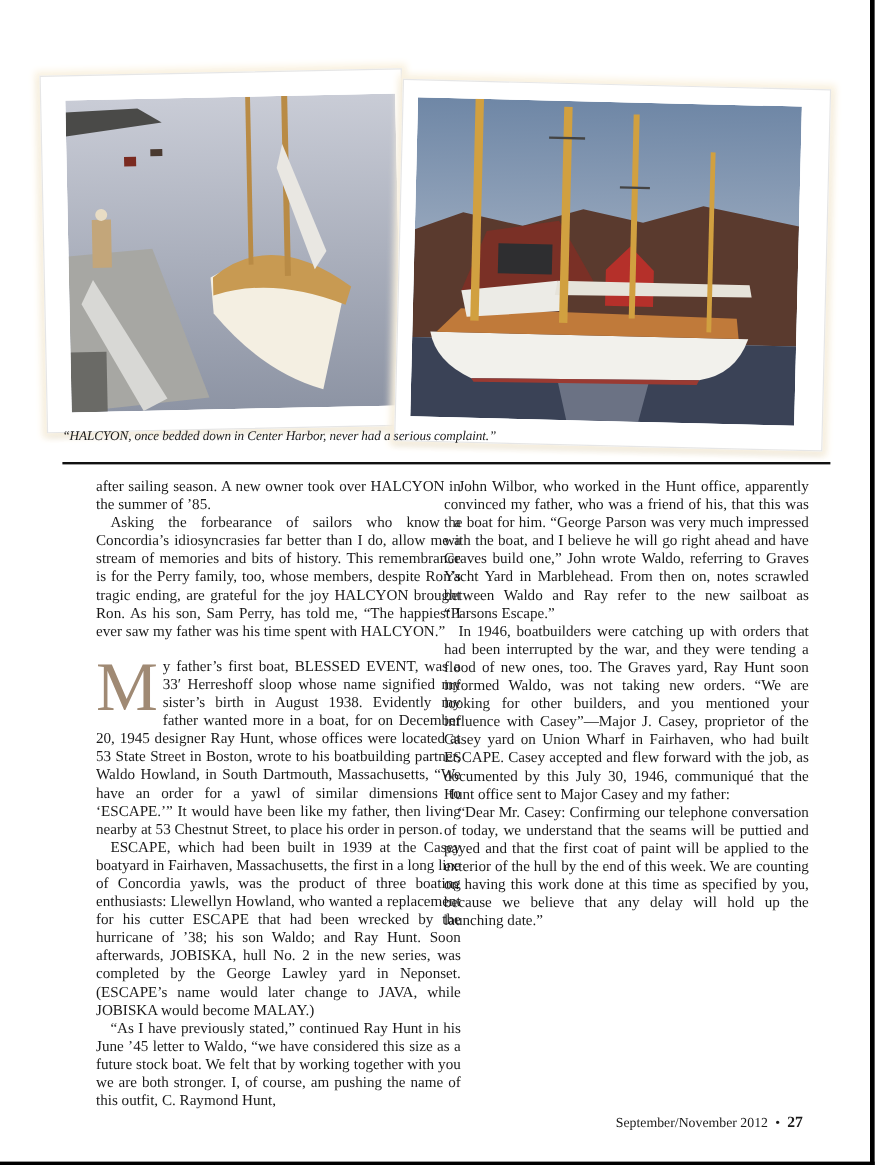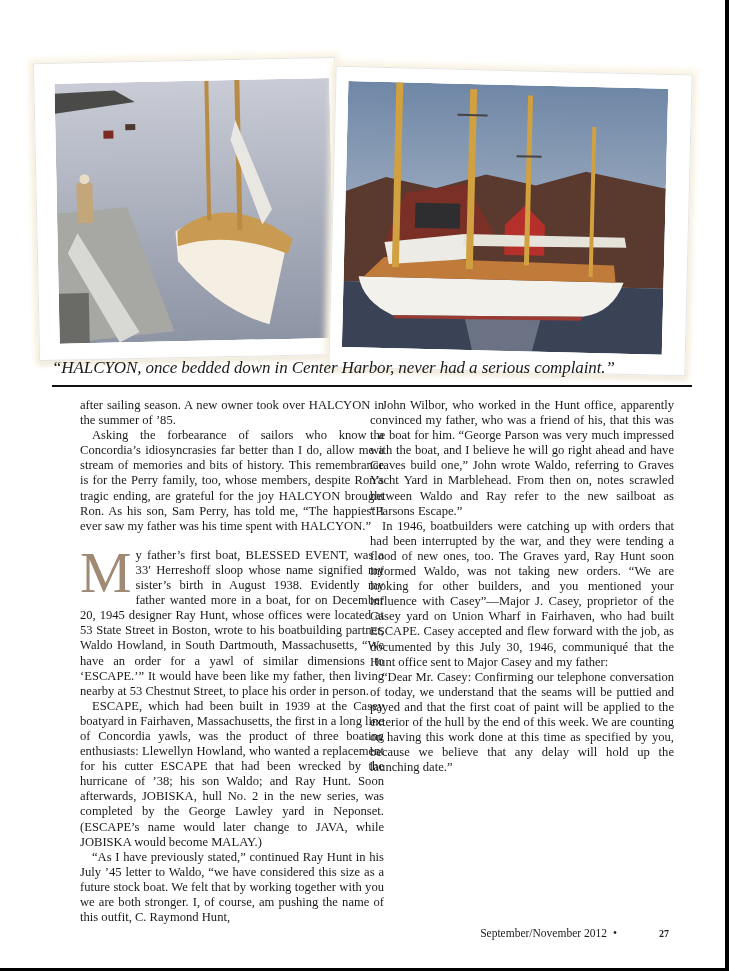--- a/index.html
+++ b/index.html
@@ -21,21 +21,21 @@
     .photo-left { left: 36px; top: 60px; width: 300px; height: 296px; transform: rotate(-1.2deg); }
     .photo-right { left: 332px; top: 70px; width: 355px; height: 300px; transform: rotate(1.4deg); }
     .photo-img { position: absolute; overflow: hidden; }
     .photo-left .photo-img { left: 20px; top: 20px; width: 275px; height: 260px; }
     .photo-right .photo-img { left: 12px; top: 14px; width: 320px; height: 266px; }
     .photo-img svg { display: block; width: 100%; height: 100%; }
 
     
     .caption {
       position: absolute; left: 52px; top: 358px; width: 640px;
-      font-style: italic; font-size: 17px; letter-spacing: -0.1px;
+      font-style: italic; font-size: 11px; letter-spacing: -0.1px;
     }
     .caption-rule { position: absolute; left: 52px; top: 385px; width: 640px; height: 1.5px; background: #111; }
 
     
     .col {
       position: absolute; top: 398px;
       font-size: 12.6px; line-height: 15.1px; text-align: justify;
       hyphens: manual;
     }
     .col-left { left: 52px; width: 304px; margin-left: 28px; }
@@ -45,21 +45,21 @@
     .col p.spacer-before { margin-top: 14px; }
     .dropcap {
       float: left; font-size: 58px; line-height: 44px; margin: 3px 4px 0 0;
       color: #a08a74; font-family: "Liberation Serif", serif;
     }
 
     .footer {
       position: absolute; right: 60px; top: 927px; font-size: 11.5px;
     }
     .footer .bullet { margin: 0 6px; }
-    .footer .page-num { font-weight: bold; font-size: 10px; margin-left: 36px; }
+    .footer .page-num { font-weight: bold; font-size: 13px; }
   </style>
 </head>
 <body>
 
 <div class="photo-frame photo-left">
   <div class="photo-img" title="Sailboat HALCYON moored beside a dock with a man standing on the pier">
     <svg viewBox="0 0 275 260" preserveAspectRatio="none">
       <defs>
         <linearGradient id="skyL" x1="0" y1="0" x2="0" y2="1">
           <stop offset="0" stop-color="#c9ccd6"></stop>
@@ -125,21 +125,21 @@
 <div class="caption">“HALCYON, once bedded down in Center Harbor, never had a serious complaint.”</div>
 <div class="caption-rule"></div>
 
 <div class="col col-left">
   <p class="noindent">after sailing season. A new owner took over HALCYON in the summer of ’85.</p>
   <p>Asking the forbearance of sailors who know a Concordia’s idiosyncrasies far better than I do, allow me a stream of memories and bits of history. This remembrance is for the Perry family, too, whose members, despite Ron’s tragic ending, are grateful for the joy HALCYON brought Ron. As his son, Sam Perry, has told me, “The happiest I ever saw my father was his time spent with HALCYON.”</p>
   <p class="noindent spacer-before">
     <span class="dropcap">M</span><span>y father’s first boat, BLESSED EVENT, was a 33′ Herreshoff sloop whose name signified my sister’s birth in August 1938. Evidently my father wanted more in a boat, for on December 20, 1945 designer Ray Hunt, whose offices were located at 53 State Street in Boston, wrote to his boatbuilding partner, Waldo Howland, in South Dartmouth, Massachusetts, “We have an order for a yawl of similar dimensions to ‘ESCAPE.’” It would have been like my father, then living nearby at 53 Chestnut Street, to place his order in person.</span>
   </p>
   <p>ESCAPE, which had been built in 1939 at the Casey boatyard in Fairhaven, Massachusetts, the first in a long line of Concordia yawls, was the product of three boating enthusiasts: Llewellyn Howland, who wanted a replacement for his cutter ESCAPE that had been wrecked by the hurricane of ’38; his son Waldo; and Ray Hunt. Soon afterwards, JOBISKA, hull No. 2 in the new series, was completed by the George Lawley yard in Neponset. (ESCAPE’s name would later change to JAVA, while JOBISKA would become MALAY.)</p>
-  <p>“As I have previously stated,” continued Ray Hunt in his July ’45 letter to Waldo, “we have considered this size as a future stock boat. We felt that by working together with you we are both stronger. I, of course, am pushing the name of this outfit, C. Raymond Hunt,</p>
+  <p>“As I have previously stated,” continued Ray Hunt in his June ’45 letter to Waldo, “we have considered this size as a future stock boat. We felt that by working together with you we are both stronger. I, of course, am pushing the name of this outfit, C. Raymond Hunt,</p>
 </div>
 
 <div class="col col-right">
   <p>John Wilbor, who worked in the Hunt office, apparently convinced my father, who was a friend of his, that this was the boat for him. “George Parson was very much impressed with the boat, and I believe he will go right ahead and have Graves build one,” John wrote Waldo, referring to Graves Yacht Yard in Marblehead. From then on, notes scrawled between Waldo and Ray refer to the new sailboat as “Parsons Escape.”</p>
   <p>In 1946, boatbuilders were catching up with orders that had been interrupted by the war, and they were tending a flood of new ones, too. The Graves yard, Ray Hunt soon informed Waldo, was not taking new orders. “We are looking for other builders, and you mentioned your influence with Casey”—Major J. Casey, proprietor of the Casey yard on Union Wharf in Fairhaven, who had built ESCAPE. Casey accepted and flew forward with the job, as documented by this July 30, 1946, communiqué that the Hunt office sent to Major Casey and my father:</p>
   <p>“Dear Mr. Casey: Confirming our telephone conversation of today, we understand that the seams will be puttied and payed and that the first coat of paint will be applied to the exterior of the hull by the end of this week. We are counting on having this work done at this time as specified by you, because we believe that any delay will hold up the launching date.”</p>
 </div>
 
 <div class="footer">
   <span>September/November 2012</span><span class="bullet">•</span><span class="page-num">27</span>

